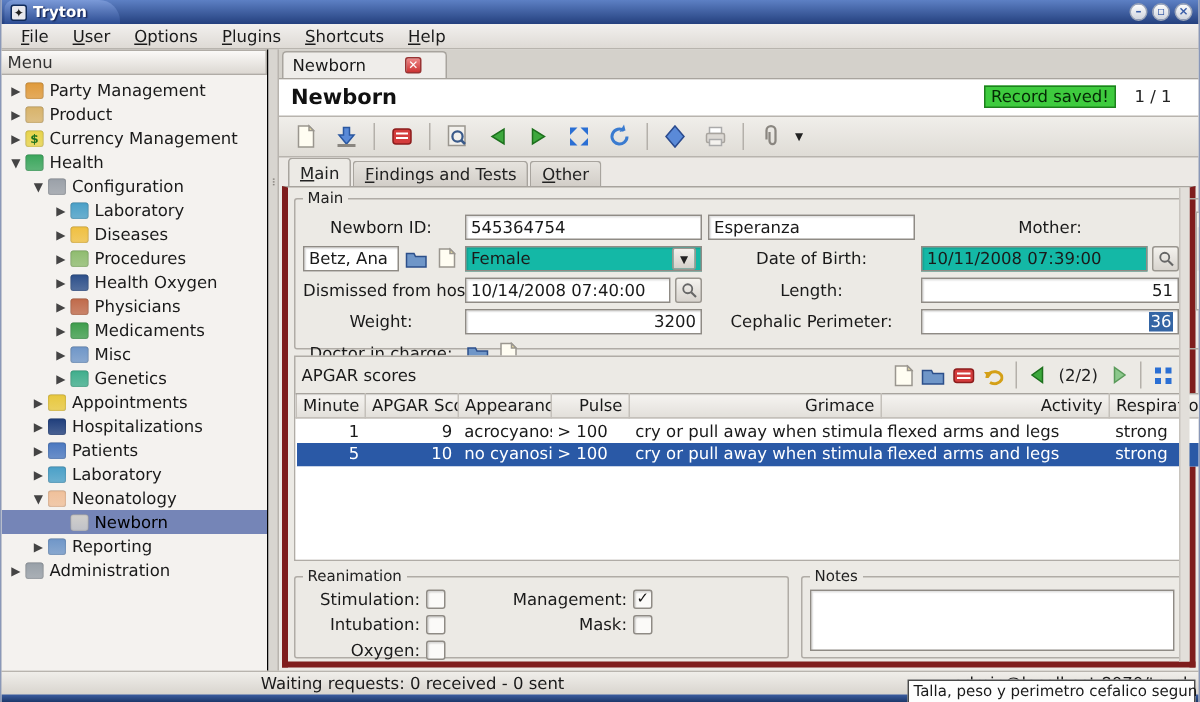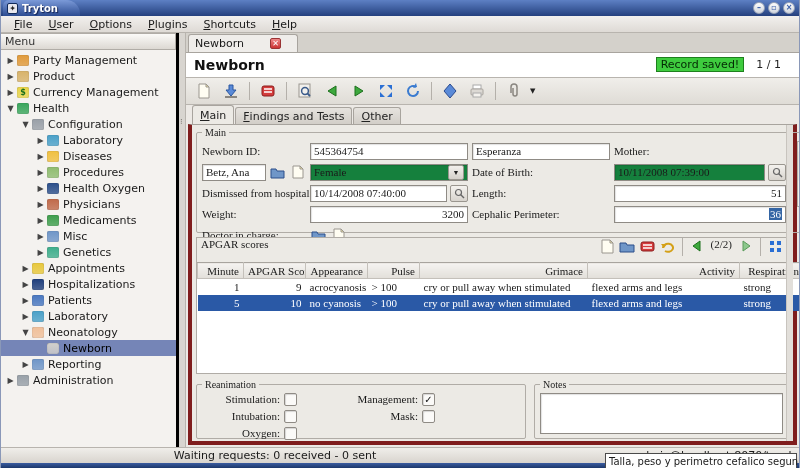--- a/index.html
+++ b/index.html
@@ -23,21 +23,21 @@
   .win-btn { width:12px; height:12px; border-radius:50%; background:linear-gradient(#fdfdfd,#cfd4dd);
     border:1px solid #9aa4b8; color:#3a5ea8; font-size:8px; line-height:10px; text-align:center; font-weight:bold; }
   
   .menubar { height:17px; background:linear-gradient(#f2f0ee,#dedad5); border-bottom:1px solid #b8b4ae;
     display:flex; align-items:center; padding-left:6px; gap:2px; }
   .menu-item { padding:1px 7px; cursor:default; }
   .menu-item .ul { text-decoration:underline; }
   
   .body-row { display:flex; height:414px; }
   
-  .sidebar { width:178px; background:#f4f2ef; border-right:3px solid #000000; display:flex; flex-direction:column; }
+  .sidebar { width:178px; background:#f4f2ef; border-right:1px solid #000000; display:flex; flex-direction:column; }
   .sidebar-header { height:17px; background:linear-gradient(#fbfaf8,#dcd8d2); border:1px solid #b0aca6;
     border-left:none; padding:1px 4px; color:#333; }
   .tree { flex:1; overflow:hidden; padding-top:2px; }
   .tree-row { height:16px; display:flex; align-items:center; white-space:nowrap; }
   .tree-row.selected { background:#7585b7; }
   .tree-row.selected .tree-label { color:#000; }
   .expander { width:11px; text-align:center; font-size:8px; color:#444; flex:none; }
   .tree-icon { width:12px; height:11px; border-radius:2px; margin:0 4px 0 1px; flex:none;
     display:inline-flex; align-items:center; justify-content:center; font-size:8px; font-weight:bold;
     box-shadow:inset 0 0 1px rgba(0,0,0,.45); }
@@ -63,48 +63,48 @@
   .tbtn { width:24px; height:22px; display:flex; align-items:center; justify-content:center; border-radius:2px; }
   .tsep { width:1px; height:18px; background:#b4b0aa; margin:0 3px; }
   .caret { font-size:7px; color:#222; margin-left:1px; }
   
   .nb-tabs { height:19px; display:flex; align-items:flex-end; padding-left:6px; gap:1px; }
   .nb-tab { height:17px; padding:0 7px; background:linear-gradient(#e6e3de,#d2cec8); border:1px solid #a8a49e;
     border-bottom:none; border-radius:3px 3px 0 0; display:flex; align-items:center; color:#222; }
   .nb-tab.active { background:#eceae5; height:19px; position:relative; z-index:2; }
   .nb-tab .ul { text-decoration:underline; }
   .nb-page { flex:1; border:4px solid #7f1d1d; border-top:1px solid #a8a49e; margin:0 2px 2px 2px; background:#eceae5;
-    padding:2px 4px; display:flex; flex-direction:column; position:relative;font-family:Liberation Serif, serif; }
+    padding:2px 4px; display:flex; flex-direction:column; position:relative; }
   
   fieldset { border:1px solid #b0aca6; border-radius:2px; padding:3px 5px 4px 5px; }
   legend { font-size:10px; padding:0 3px; color:#222; }
   
   .main-fs { height:106px; }
   .form-wrap { display:flex; }
   .form-grid { flex:1; display:grid; grid-template-columns:104px 158px 138px 172px; grid-auto-rows:20px;
     align-items:center; column-gap:4px; row-gap:1px; }
-  .flabel { text-align:left; color:#1a1a1a; white-space:nowrap; }
+  .flabel { text-align:center; color:#1a1a1a; white-space:nowrap; }
   .fcell { display:flex; align-items:center; gap:3px; }
   .tfield { height:17px; border:1px solid #8f8b85; background:#fff; padding:0 3px; display:flex; align-items:center;
     flex:1; min-width:0; white-space:nowrap; overflow:hidden; box-shadow:inset 1px 1px 1px rgba(0,0,0,.12); }
-  .tfield.lavender { background:#15803d; }
+  .tfield.lavender { background:#14b8a6; }
   .tfield.num { justify-content:flex-end; }
   .sel-text { background:#3465a4; color:#fff; padding:0 1px; }
   .mini-btn { width:18px; height:17px; flex:none; background:linear-gradient(#f4f2ee,#d8d4ce); border:1px solid #9a968f;
     border-radius:2px; display:flex; align-items:center; justify-content:center; }
   .flat-ic { width:17px; height:16px; flex:none; display:flex; align-items:center; justify-content:center; }
   .combo { position:relative; }
   .combo .dd { width:16px; height:15px; margin-left:auto; background:linear-gradient(#f2f0ec,#d4d0ca);
     border:1px solid #9a968f; border-radius:2px; font-size:7px; text-align:center; line-height:14px; color:#222; flex:none; }
   
   .photo-col { width:96px; flex:none; display:flex; flex-direction:column; align-items:center; margin-left:6px; }
   .photo { width:86px; height:66px; border:1px solid #b0aca6; }
   
   .apgar { margin-top:4px; border:1px solid #b0aca6; background:#eceae5; }
-  .apgar-head { height:24px; display:flex; align-items:flex-start; padding:0 4px; gap:3px; }
+  .apgar-head { height:24px; display:flex; align-items:center; padding:0 4px; gap:3px; }
   .apgar-title { flex:1; color:#1a1a1a; }
   .apgar-pager { color:#222; margin:0 2px; }
   .apgar-table { width:100%; border-collapse:collapse; background:#fff; table-layout:fixed; }
   .apgar-table th { background:linear-gradient(#f5f3f0,#e2dfda); border:1px solid #c4c0ba; border-top:1px solid #a8a49e;
     font-weight:normal; text-align:right; padding:1px 4px; height:16px; white-space:nowrap; overflow:hidden; }
   .apgar-table td { padding:1px 4px; height:16px; white-space:nowrap; overflow:hidden; }
   .apgar-table td.num { text-align:right; }
   .apgar-table tr.selected td { background:#2a59a6; color:#fff; }
   .apgar-body-space { background:#fff; height:62px; border-top:none; }
   

